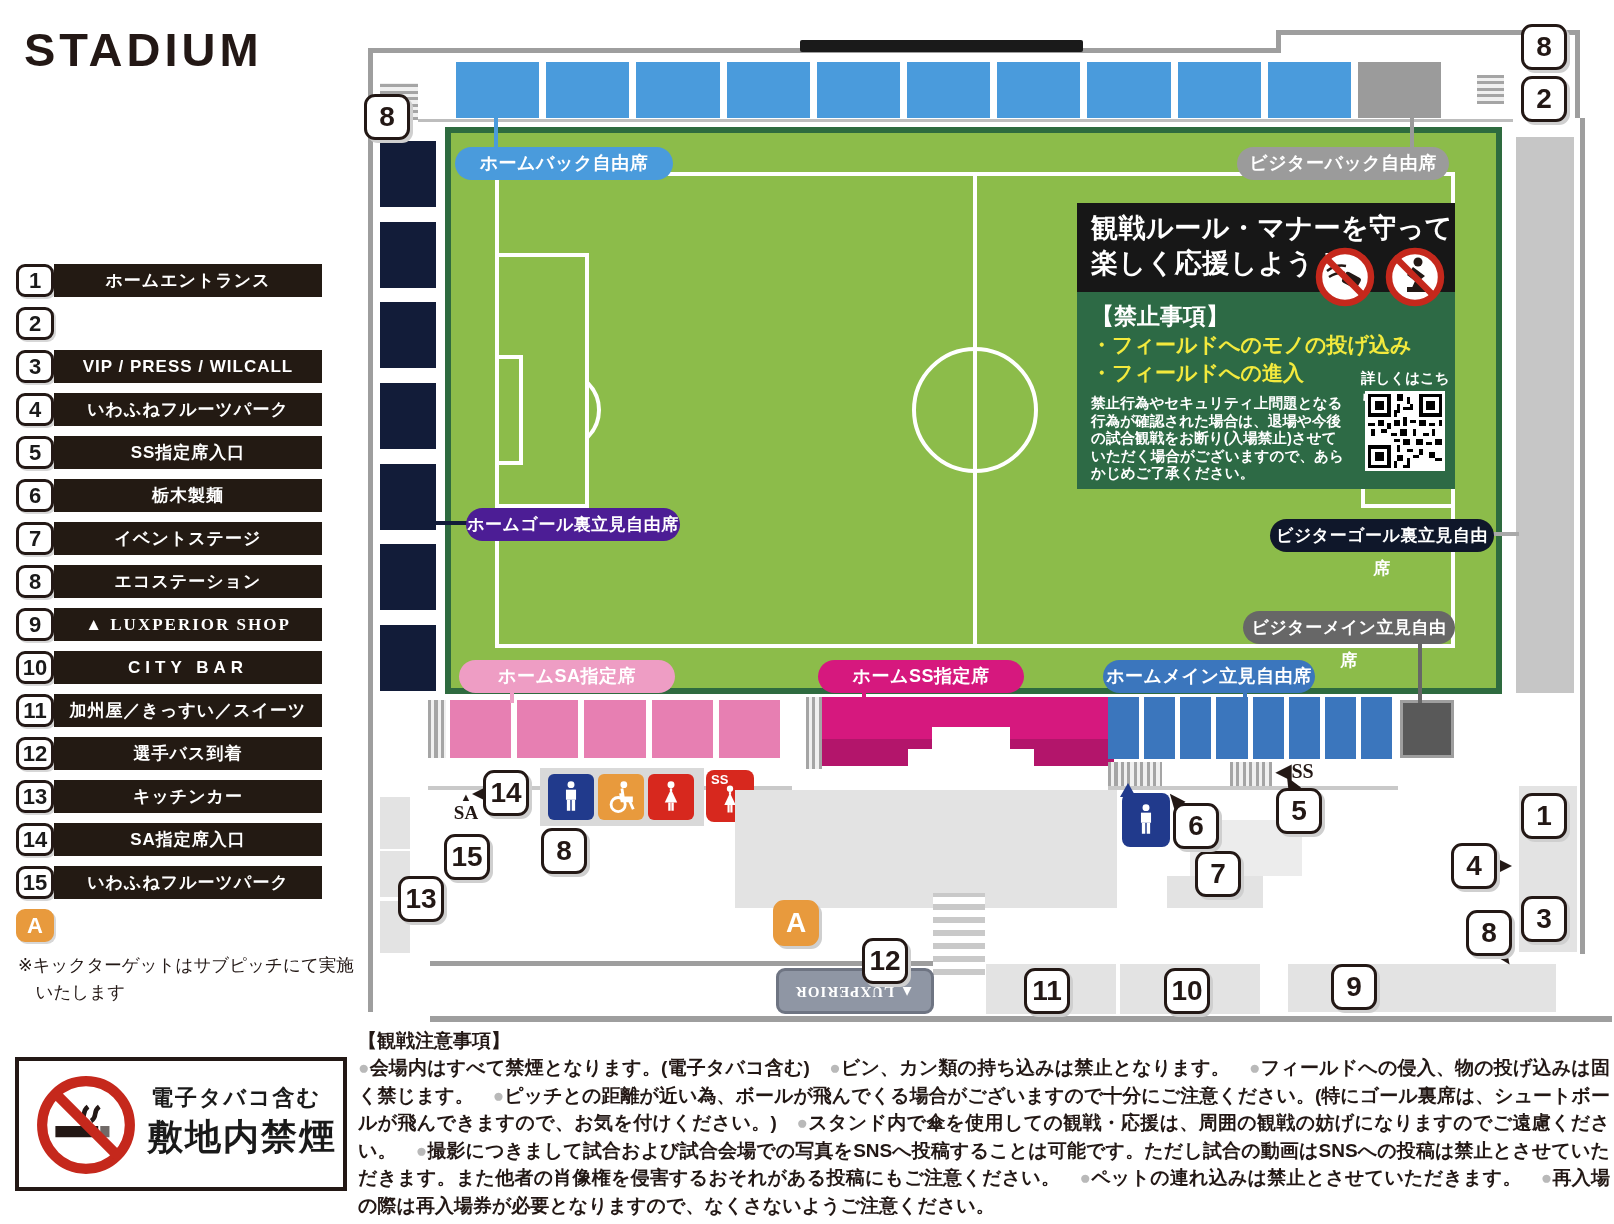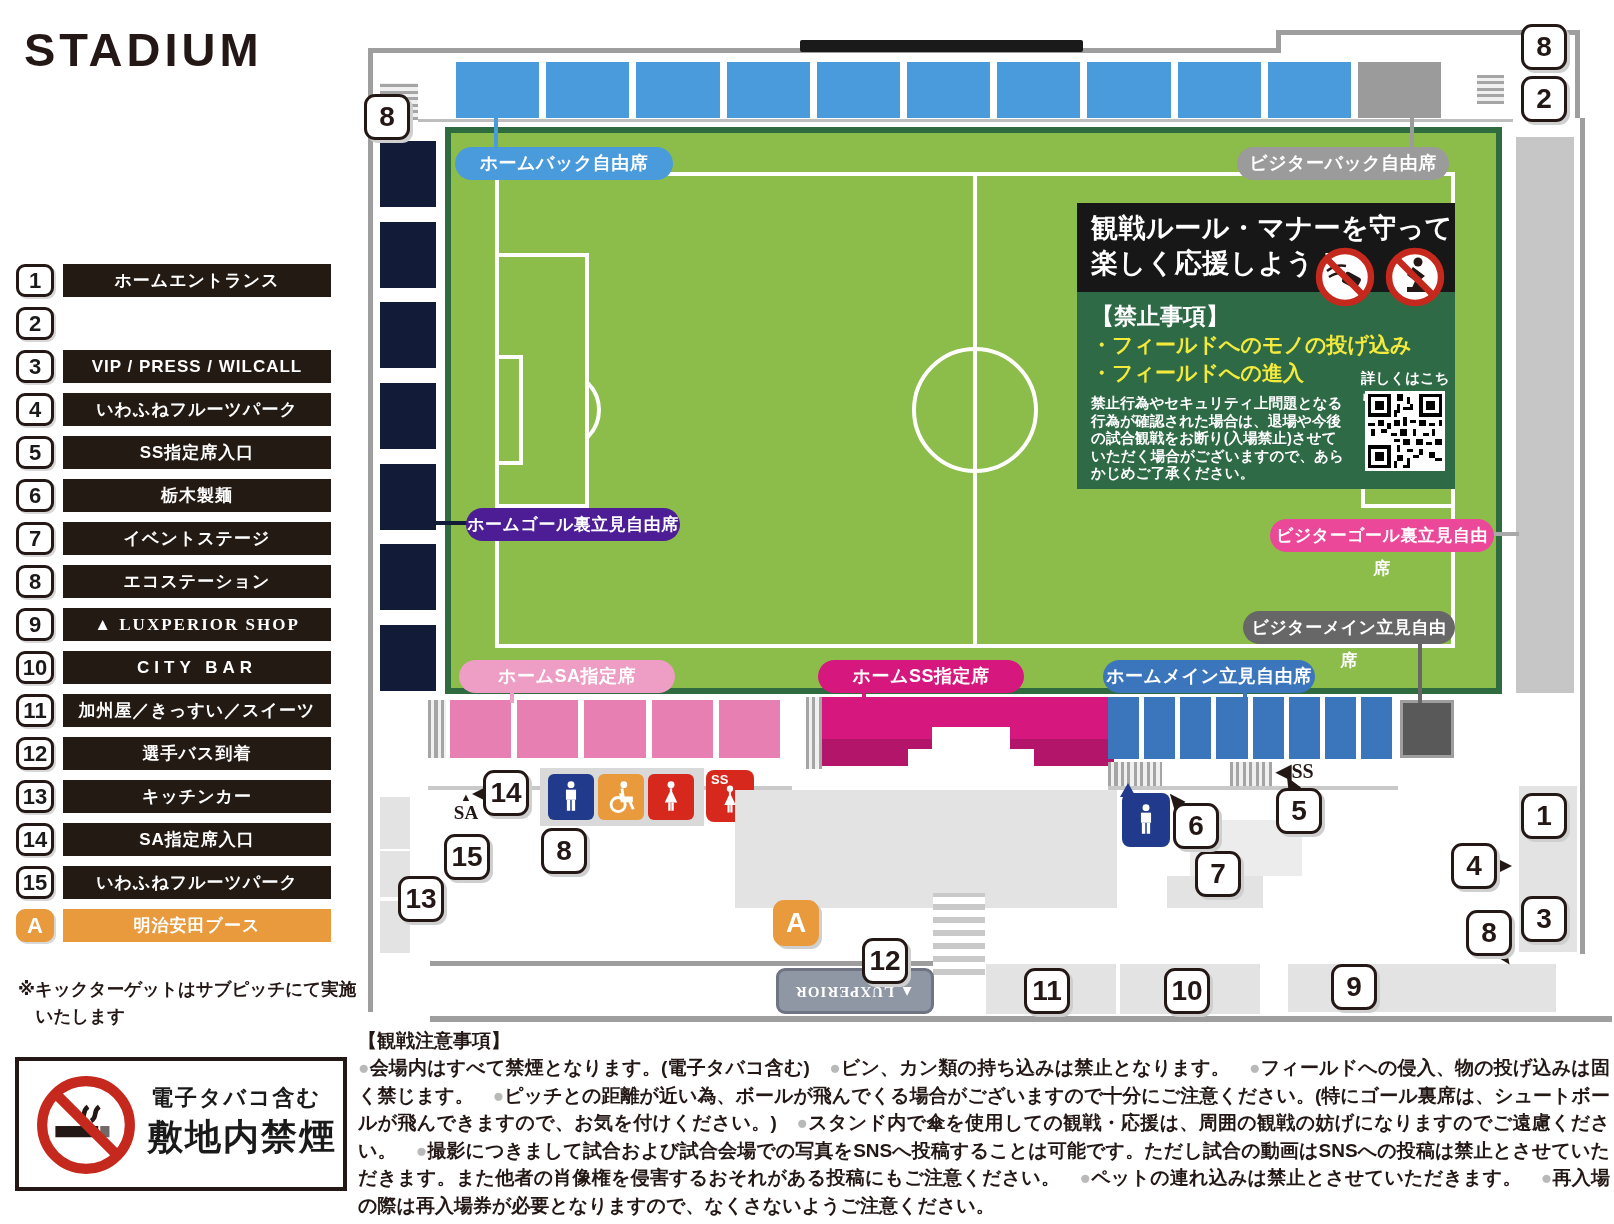--- a/index.html
+++ b/index.html
@@ -5,26 +5,26 @@
   html,body{margin:0;padding:0;background:#fff;}
   body{width:1614px;height:1224px;position:relative;font-family:"Liberation Sans","DejaVu Sans",sans-serif;color:#1a1a1a;overflow:hidden;}
   .abs{position:absolute;}
   .ln{position:absolute;background:#9e9e9e;}
   
   .title{position:absolute;left:24px;top:24px;font-size:47px;font-weight:800;letter-spacing:4px;line-height:1.12;color:#231815;}
   
   .legend{position:absolute;left:16px;top:264px;display:flex;flex-direction:column;gap:10px;}
   .lrow{display:flex;align-items:center;height:33px;}
   .lnum{width:38px;height:33px;box-sizing:border-box;border:3px solid #231815;border-radius:9px;background:#fff;display:flex;align-items:center;justify-content:center;font-size:22px;font-weight:800;box-shadow:2px 2px 0 #d7d7d7;}
-  .lbar{margin-left:9px;width:268px;height:33px;background:#231a13;color:#fff;display:flex;align-items:center;justify-content:center;font-size:17px;font-weight:700;letter-spacing:1px;}
+  .lbar{width:268px;height:33px;background:#231a13;color:#fff;display:flex;align-items:center;justify-content:center;font-size:17px;font-weight:700;letter-spacing:1px;}
   .lrow.accent .lnum{background:#e89a3d;border-color:#e89a3d;color:#fff;}
   .lrow.accent .lbar{background:#e89a3d;}
   .lbar.seriflogo{font-family:"Liberation Serif","DejaVu Serif",serif;letter-spacing:2px;font-weight:700;}
   .lbar.barlogo{letter-spacing:5px;font-weight:800;}
-  .legend-note{position:absolute;left:18px;top:952px;font-size:17.5px;font-weight:700;line-height:1.55;white-space:pre-line;color:#231815;margin-top:24px;}
+  .legend-note{position:absolute;left:18px;top:952px;font-size:17.5px;font-weight:400;line-height:1.55;white-space:pre-line;color:#231815;}
   
   .smokebox{position:absolute;left:15px;top:1057px;width:332px;height:134px;box-sizing:border-box;border:4px solid #231815;background:#fff;}
   .smoke-l1{position:absolute;left:132px;top:22px;font-size:22px;font-weight:700;letter-spacing:2px;}
   .smoke-l2{position:absolute;left:128px;top:52px;font-size:36px;font-weight:800;letter-spacing:2px;font-family:Liberation Serif, serif;}
   
   .notes-head{position:absolute;left:358px;top:1028px;font-size:19px;font-weight:800;color:#231815;}
   .notes-body{position:absolute;left:358px;top:1054px;width:1252px;font-size:19px;font-weight:700;line-height:1.45;color:#231815;text-align:justify;}
   .notes-body .dot,.notes-head .dot{color:#b9b9b9;}
   
   .badge{position:absolute;min-width:46px;height:46px;box-sizing:border-box;border:3.5px solid #231815;border-radius:11px;background:#fff;display:flex;align-items:center;justify-content:center;font-size:28px;font-weight:800;box-shadow:3px 3px 0 #cfcfcf;z-index:30;padding:0 3px;color:#231815;}
@@ -115,21 +115,20 @@
   <div class="lrow">
       <span class="lnum">14</span>
       <span class="lbar">SA指定席入口</span>
     </div>
   <div class="lrow">
       <span class="lnum">15</span>
       <span class="lbar">いわふねフルーツパーク</span>
     </div>
   <div class="lrow accent">
       <span class="lnum">A</span>
-      <span class="lbar">明治安田ブース</span>
     </div>
 </div>
 <div class="legend-note">※キックターゲットはサブピッチにて実施
 　いたします</div>
 
 <div class="smokebox">
   <svg class="abs" style="left:16px;top:13px;width:102px;height:102px;" viewBox="0 0 100 100">
     <circle cx="50" cy="50" r="43" fill="#fff"></circle>
     <path d="M44 46c7-4 1-9 8-14" stroke="#231815" stroke-width="4.5" fill="none"></path>
     <path d="M55 46c7-4 1-9 8-14" stroke="#231815" stroke-width="4.5" fill="none"></path>
@@ -240,21 +239,21 @@
     </svg>
   </div>
 
   <div class="conn" style="left:494px;top:89px;width:4px;height:60px;background:#4a9bdc;"></div>
   <div class="pill" style="left:455px;top:147px;width:218px;background:#4a9bdc;">ホームバック自由席</div>
   <div class="conn" style="left:1410px;top:118px;width:4px;height:31px;background:#9b9b9b;"></div>
   <div class="pill" style="left:1237px;top:147px;width:212px;background:#9b9b9b;">ビジターバック自由席</div>
   <div class="conn" style="left:436px;top:521px;width:31px;height:4px;background:#121c39;"></div>
   <div class="pill" style="left:466px;top:508px;width:214px;background:#4c1d95;font-size:17px;">ホームゴール裏立見自由席</div>
   <div class="conn" style="left:1493px;top:532px;width:26px;height:4px;background:#a9a9a9;"></div>
-  <div class="pill" style="left:1270px;top:519px;width:224px;background:#ec4899;font-size:17px;">ビジターゴール裏立見自由席</div>
+  <div class="pill" style="left:1270px;top:519px;width:224px;background:#0f172a;font-size:17px;">ビジターゴール裏立見自由席</div>
   <div class="conn" style="left:1418px;top:643px;width:4px;height:60px;background:#676767;"></div>
   <div class="pill" style="left:1243px;top:611px;width:212px;background:#676767;font-size:17px;">ビジターメイン立見自由席</div>
   <div class="conn" style="left:510px;top:691px;width:4px;height:12px;background:#ee9dc4;"></div>
   <div class="pill" style="left:459px;top:660px;width:216px;background:#ee9dc4;">ホームSA指定席</div>
   <div class="conn" style="left:862px;top:690px;width:4px;height:14px;background:#d6187e;"></div>
   <div class="pill" style="left:818px;top:660px;width:206px;background:#d6187e;">ホームSS指定席</div>
   <div class="conn" style="left:1243px;top:690px;width:4px;height:14px;background:#3b76bd;"></div>
   <div class="pill" style="left:1103px;top:660px;width:212px;background:#3b76bd;">ホームメイン立見自由席</div>
 
   <div class="hatch" style="left:428px;top:700px;width:18px;height:58px;"></div>

